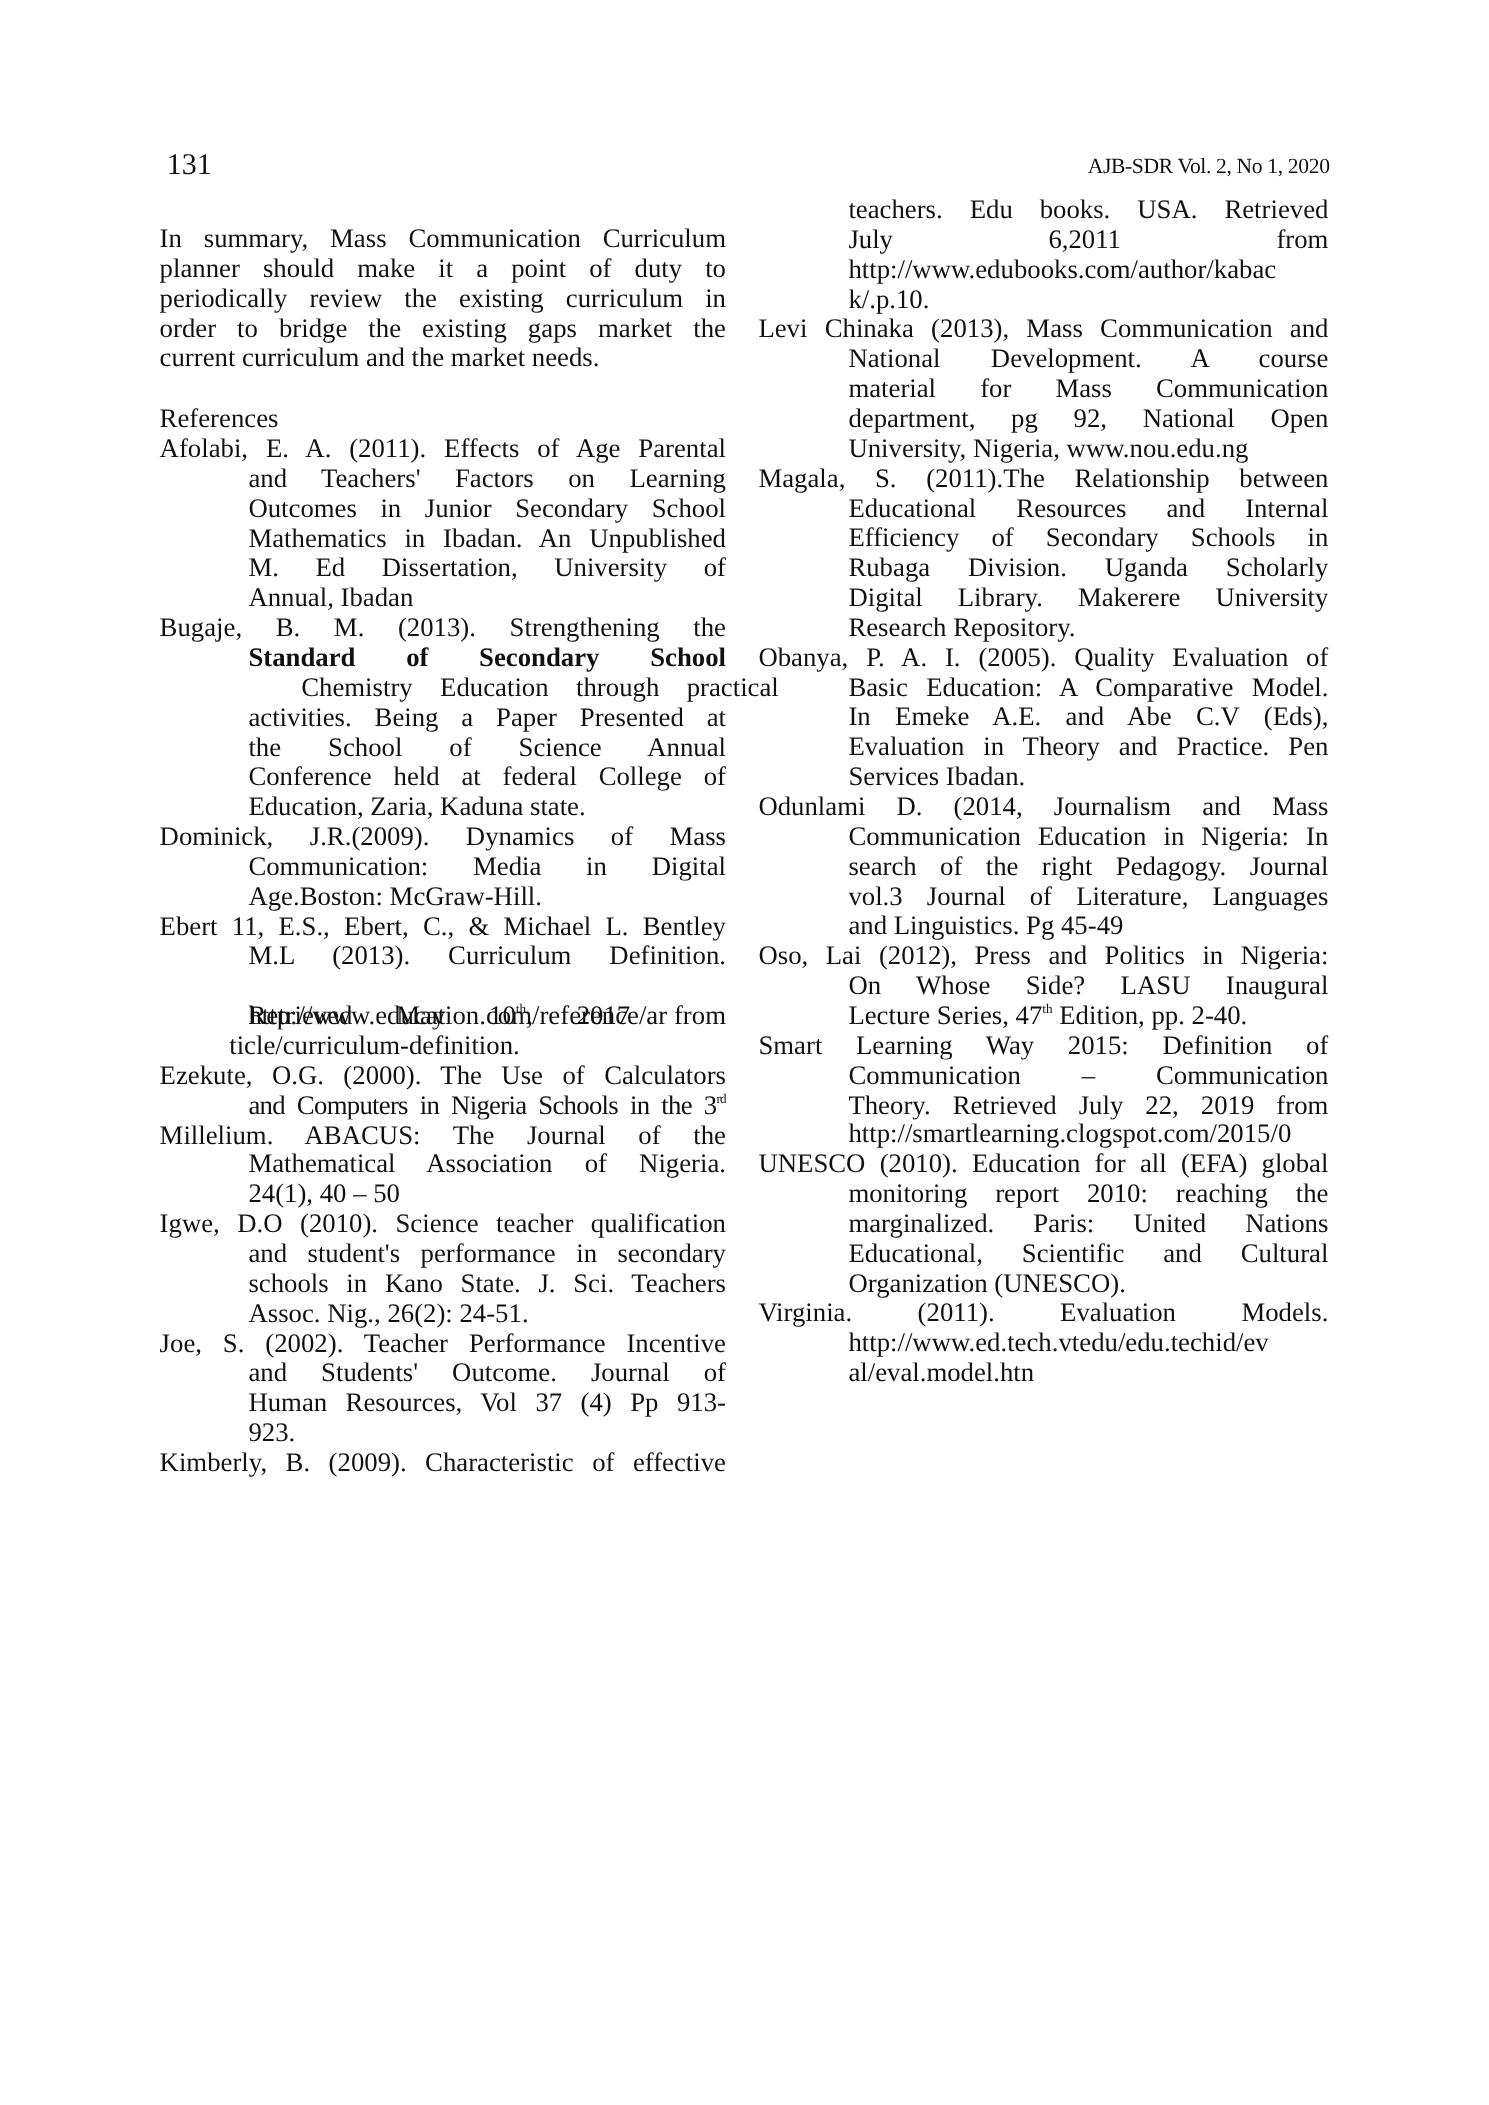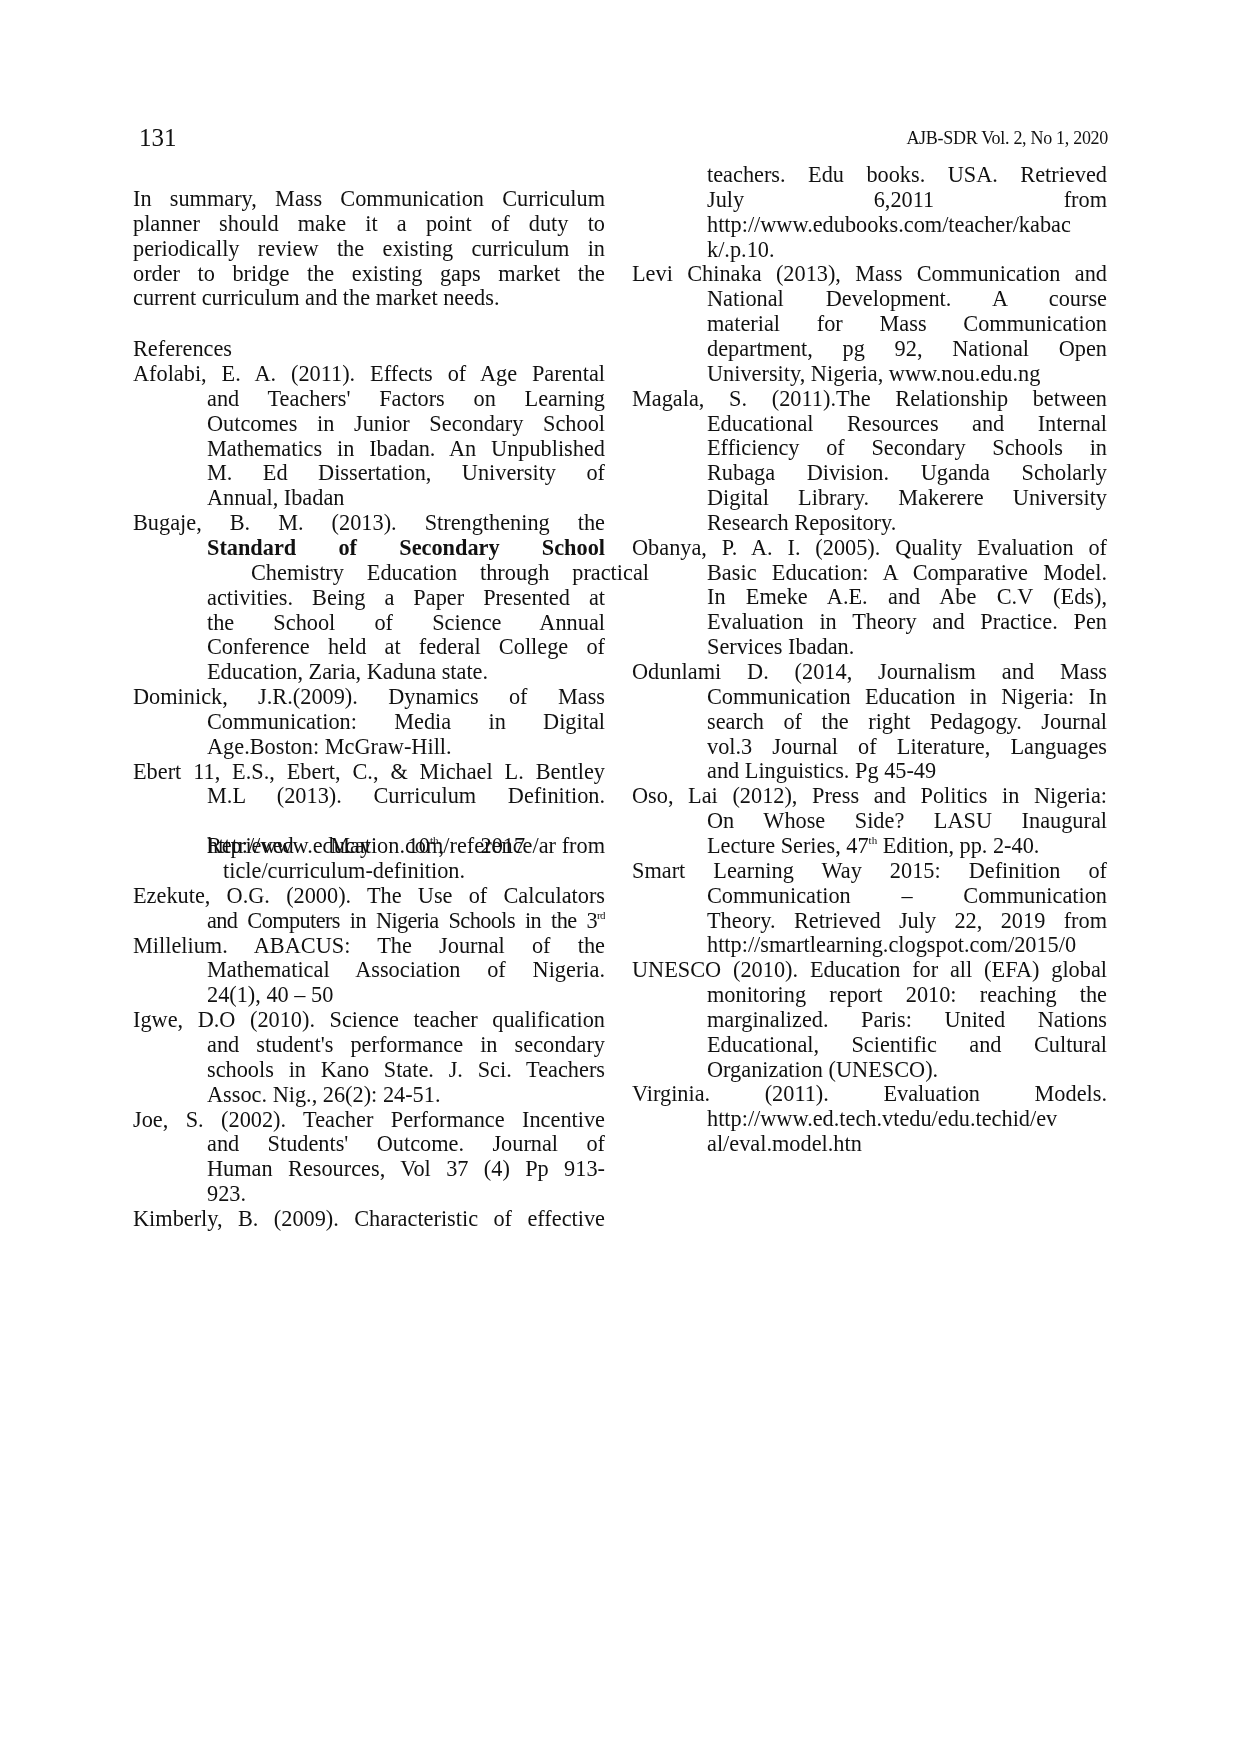--- a/index.html
+++ b/index.html
@@ -50,21 +50,21 @@
     <div>
       <div class="ln col just" style="left: 133px; top: 684.05px; width: 472px;">Dominick, J.R.(2009). Dynamics of Mass</div>
       <div class="ln col just" style="left: 207px; top: 708.9px; width: 398px;">Communication: Media in Digital</div>
       <div class="ln col" style="left: 207px; top: 733.75px; width: 398px;">Age.Boston: McGraw-Hill.</div>
     </div>
     <div>
       <div class="ln col just" style="left: 133px; top: 758.6px; width: 472px;">Ebert 11, E.S., Ebert, C., &amp; Michael L. Bentley</div>
       <div class="ln col just" style="left: 207px; top: 783.45px; width: 398px;">M.L (2013). Curriculum Definition.</div>
       <div class="ln col just" style="left: 207px; top: 833px; width: 398px;">Retrieved May 10<sup>th</sup>, 2017 from</div>
       <div class="ln col just" style="left: 207px; top: 833.15px; width: 398px;">http://www.education.com/reference/ar</div>
-      <div class="ln col" style="left: 223px; top: 858px; width: 398px;">ticle/curriculum-definition.</div>
+      <div class="ln col" style="left: 191px; top: 858px; width: 398px;">ticle/curriculum-definition.</div>
     </div>
     <div>
       <div class="ln col just" style="left: 133px; top: 882.85px; width: 472px;">Ezekute, O.G. (2000). The Use of Calculators</div>
       <div class="ln col just" style="left: 207px; top: 907.7px; width: 398px; letter-spacing: -0.6px;">and Computers in Nigeria Schools in the 3<sup>rd</sup></div>
     </div>
     <div>
       <div class="ln col just" style="left: 133px; top: 932.55px; width: 472px;">Millelium. ABACUS: The Journal of the</div>
       <div class="ln col just" style="left: 207px; top: 957.4px; width: 398px;">Mathematical Association of Nigeria.</div>
       <div class="ln col" style="left: 207px; top: 982.25px; width: 398px;">24(1), 40 – 50</div>
     </div>
@@ -81,21 +81,21 @@
       <div class="ln col" style="left: 207px; top: 1181.05px; width: 398px;">923.</div>
     </div>
     <div>
       <div class="ln col just" style="left: 133px; top: 1205.9px; width: 472px;">Kimberly, B. (2009). Characteristic of effective</div>
     </div>
   </div>
 <div id="right-col">
     <div>
       <div class="ln col just" style="left: 707px; top: 162px; width: 400px;">teachers. Edu books. USA. Retrieved</div>
       <div class="ln col just" style="left: 707px; top: 186.85px; width: 400px;">July 6,2011 from</div>
-      <div class="ln col just" style="left: 707px; top: 211.7px; width: 400px;">http://www.edubooks.com/teacher/kabac</div>
+      <div class="ln col just" style="left: 707px; top: 211.7px; width: 400px;">http://www.edubooks.com/author/kabac</div>
       <div class="ln col" style="left: 707px; top: 236.55px; width: 400px;">k/.p.10.</div>
     </div>
     <div>
       <div class="ln col just" style="left: 632px; top: 261.4px; width: 475px;">Levi Chinaka (2013), Mass Communication and</div>
       <div class="ln col just" style="left: 707px; top: 286.25px; width: 400px;">National Development. A course</div>
       <div class="ln col just" style="left: 707px; top: 311.1px; width: 400px;">material for Mass Communication</div>
       <div class="ln col just" style="left: 707px; top: 335.95px; width: 400px;">department, pg 92, National Open</div>
       <div class="ln col" style="left: 707px; top: 360.8px; width: 400px;">University, Nigeria, www.nou.edu.ng</div>
     </div>
     <div>

